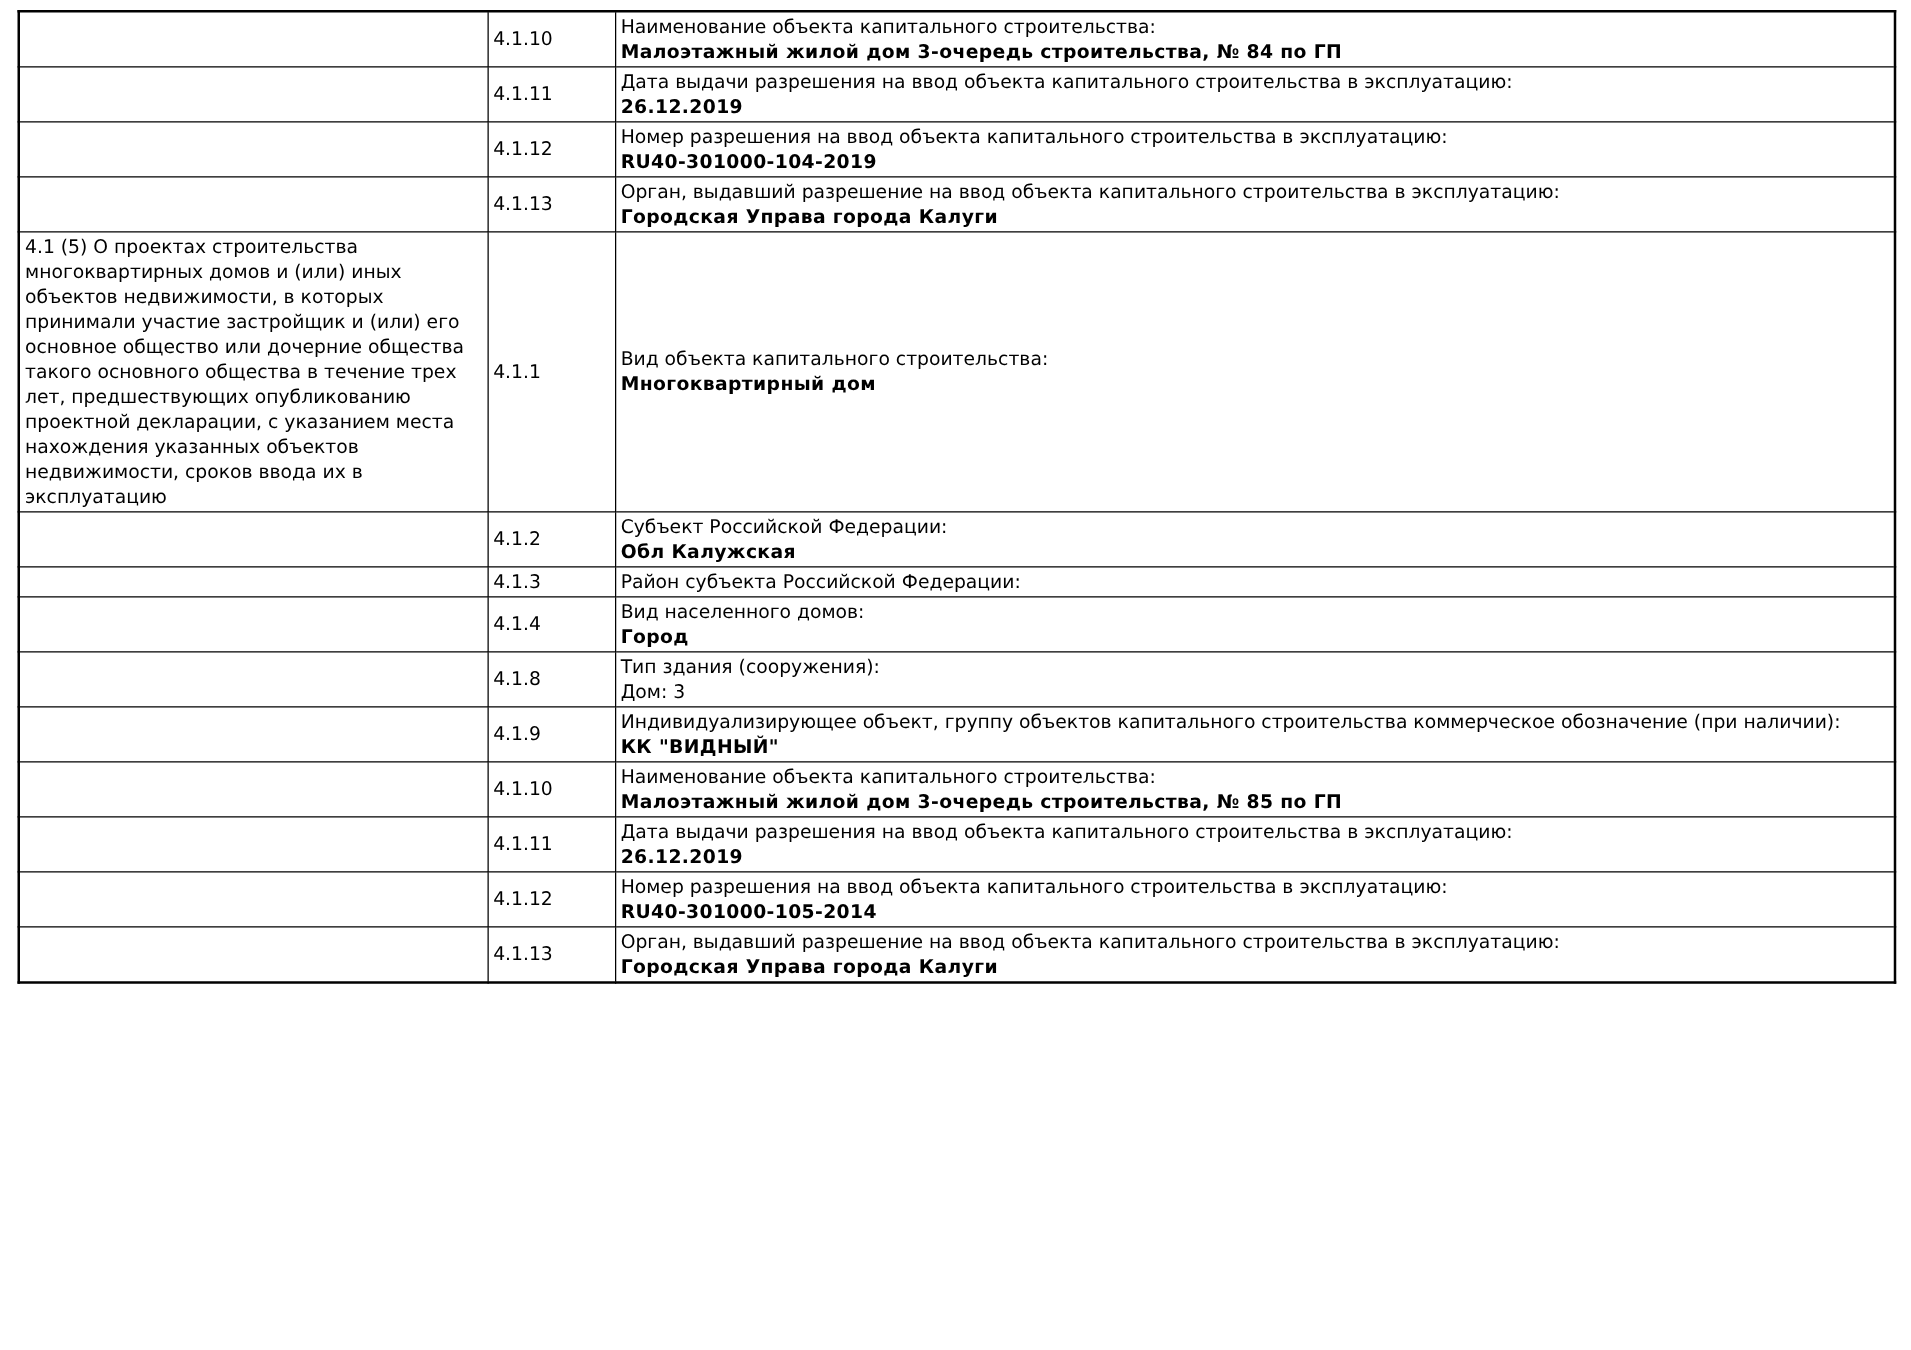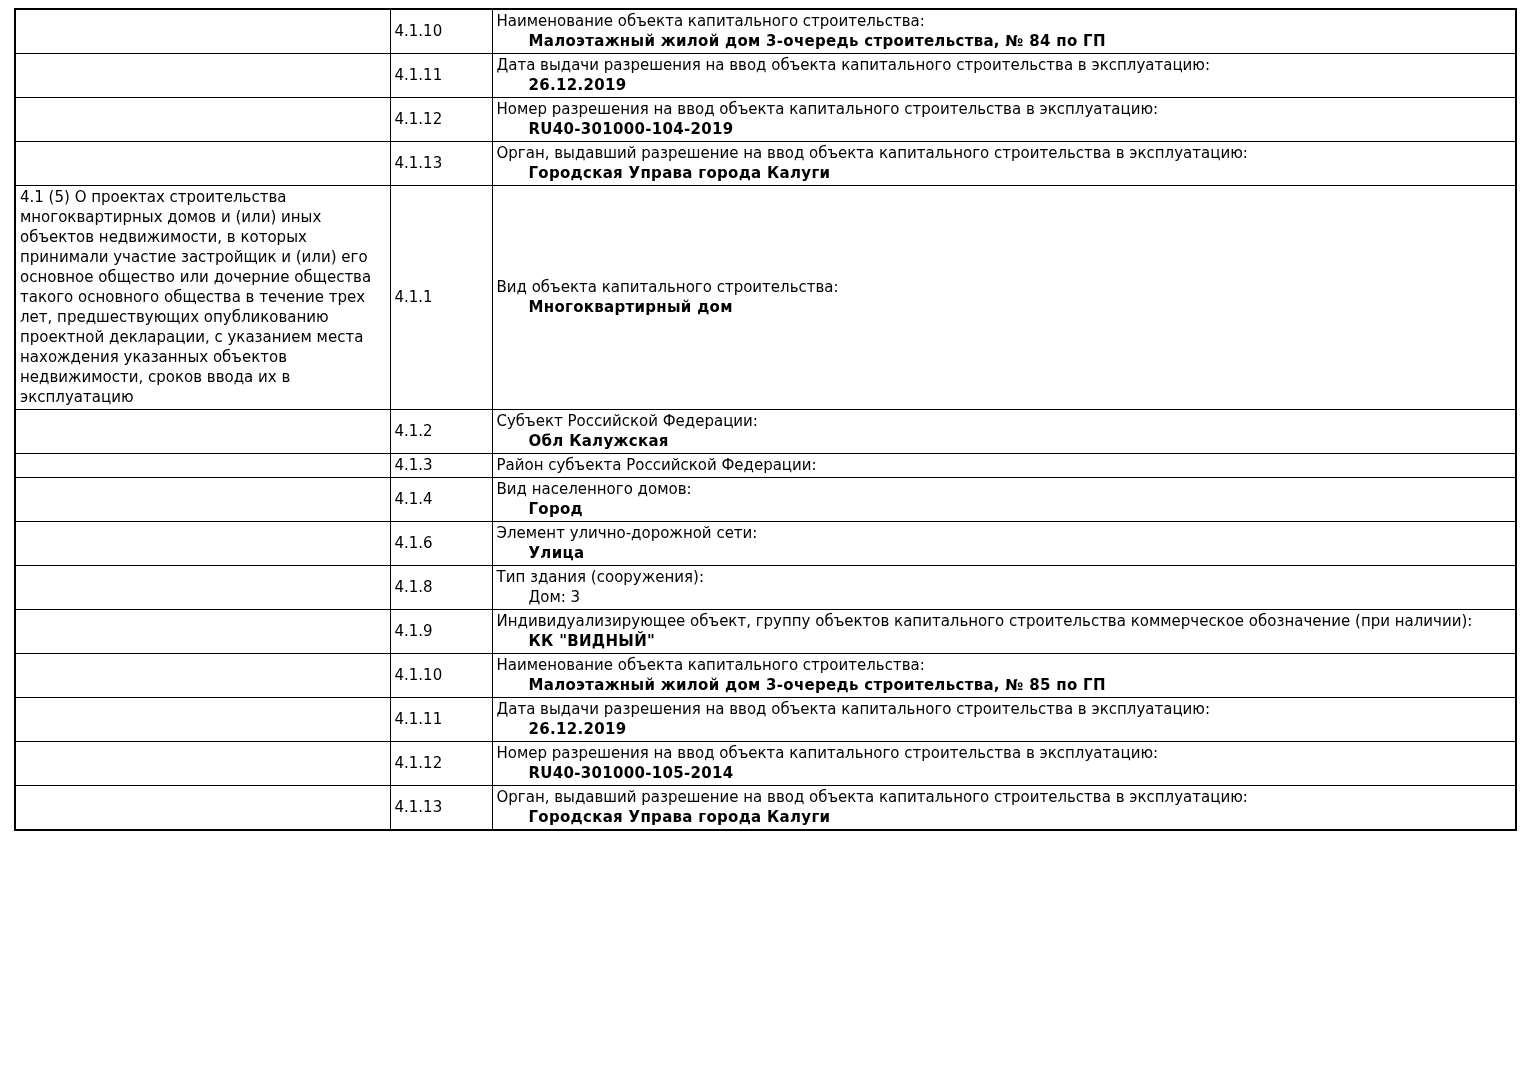--- a/index.html
+++ b/index.html
@@ -40,21 +40,20 @@
   }
   td.content-cell {
     vertical-align: middle;
     border-radius: 18px;
   }
   .field-label {
     font-weight: normal;
   }
   .field-value {
     font-weight: normal;
-    margin-left: 32px;
   }
   .field-value.bold {
     font-weight: bold;
     letter-spacing: 0.3px;
   }
 </style>
 </head>
 <body>
 
 <div class="table-wrap">
@@ -123,28 +122,20 @@
         <tr>
           <td class="section-cell"></td>
           <td class="code-cell">4.1.4</td>
           <td class="content-cell">
             <div class="field-label">Вид населенного домов:</div>
             <div class="field-value bold">Город</div>
           </td>
         </tr>
         <tr>
           <td class="section-cell"></td>
-          <td class="code-cell">4.1.6</td>
-          <td class="content-cell">
-            <div class="field-label">Элемент улично-дорожной сети:</div>
-            <div class="field-value bold">Улица</div>
-          </td>
-        </tr>
-        <tr>
-          <td class="section-cell"></td>
           <td class="code-cell">4.1.8</td>
           <td class="content-cell">
             <div class="field-label">Тип здания (сооружения):</div>
             <div class="field-value">Дом: 3</div>
           </td>
         </tr>
         <tr>
           <td class="section-cell"></td>
           <td class="code-cell">4.1.9</td>
           <td class="content-cell">

